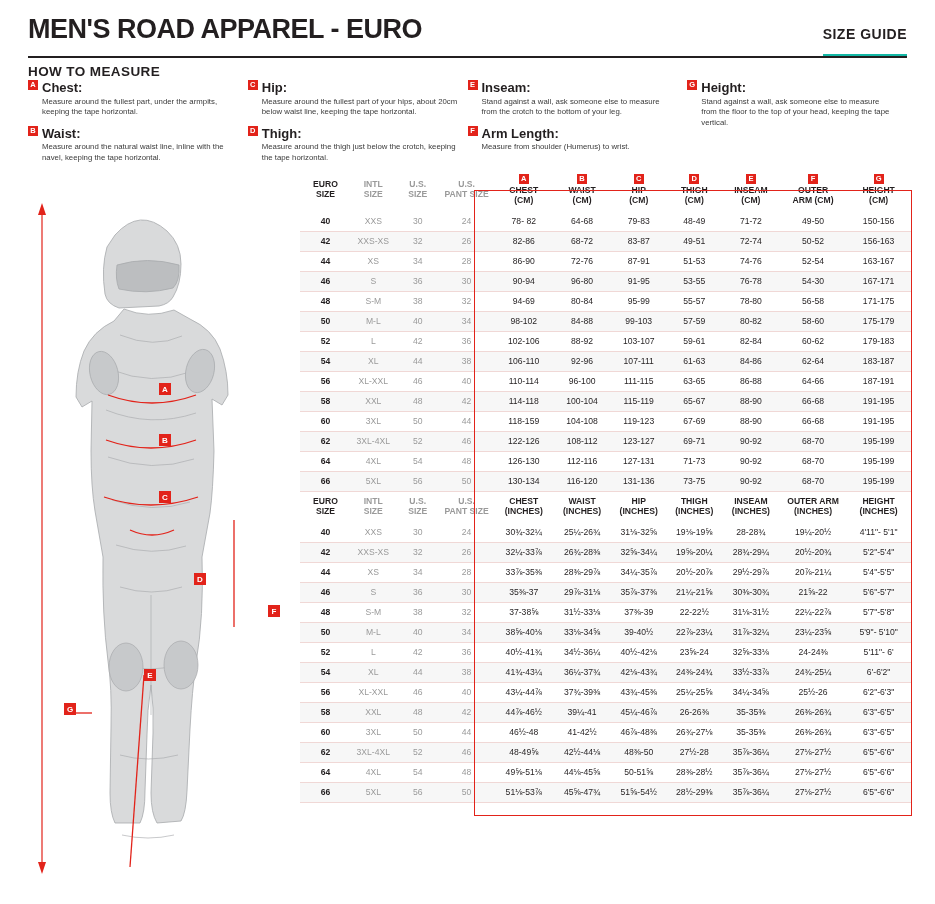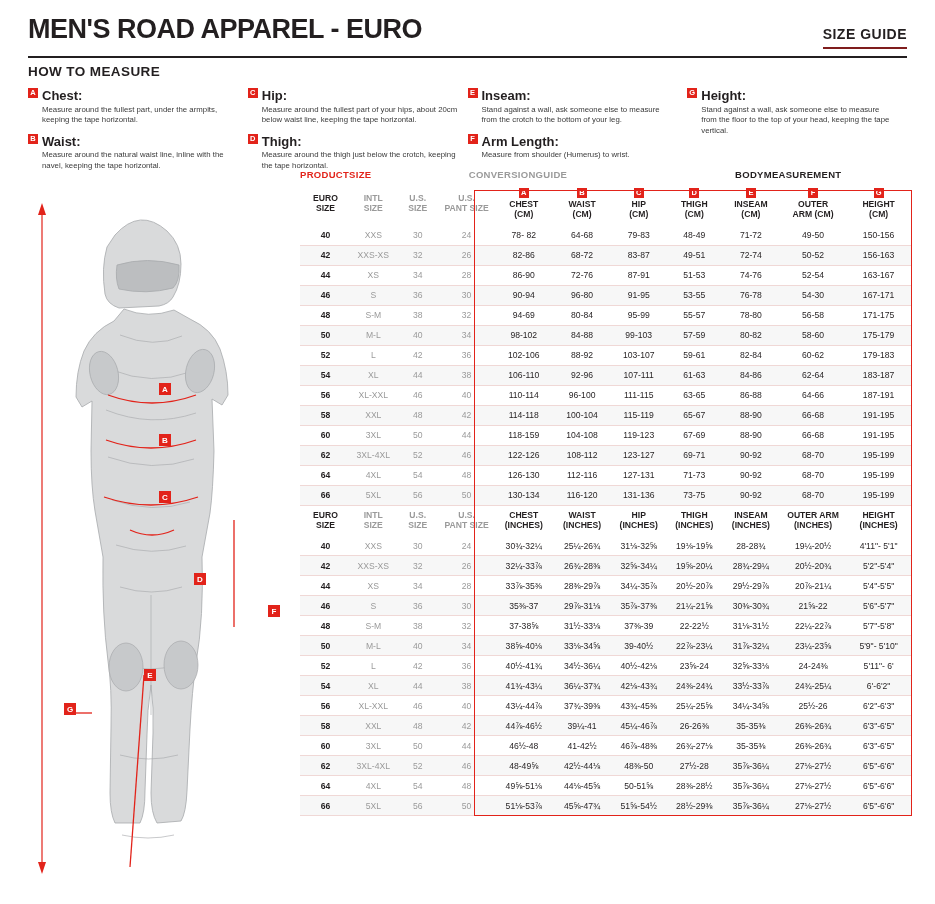--- a/index.html
+++ b/index.html
@@ -17,33 +17,33 @@
   }
   #title{
     position:absolute;left:28px;top:14px;
     font-size:27px;font-weight:bold;letter-spacing:-0.5px;
     color:#231f20;
   }
   #size-guide{
     position:absolute;right:28px;top:26px;
     font-size:14px;font-weight:bold;letter-spacing:0.5px;
     color:#231f20;
-    padding-bottom:5px;
-    border-bottom:2px solid #7f1d1d;
+    padding-bottom:12px;
+    border-bottom:2px solid #14b8a6;
   }
   #header-rule{
     position:absolute;left:28px;top:56px;width:879px;height:2px;background:#231f20;
   }
 
   
   #howto{
     position:absolute;left:28px;top:64px;width:879px;
   }
   #howto-title{
-    font-size:13.5px;font-weight:bold;letter-spacing:0.4px;margin-bottom:8px;
+    font-size:13.5px;font-weight:bold;letter-spacing:0.4px;
   }
   .hm-cols{display:flex;gap:0;}
   .hm-col{width:212px;padding-right:10px;}
   .hm-item{display:flex;margin-bottom:7px;}
   .hm-badge{
     width:10px;height:10px;min-width:10px;background:#e2231a;color:#fff;
     font-size:7.5px;font-weight:bold;line-height:10px;text-align:center;
     margin-right:4px;margin-top:1px;
   }
   .hm-text{font-size:7.8px;line-height:1.35;color:#3a3a3a;}
@@ -220,29 +220,20 @@
     <rect x="248" y="410" width="12" height="12" fill="#e2231a"></rect>
         <text x="254" y="419" fill="#fff">F</text>
     <rect x="44" y="508" width="12" height="12" fill="#e2231a"></rect>
         <text x="50" y="517" fill="#fff">G</text>
   </g>
 </svg>
 </div>
 
 <div id="table-wrap">
 
-  <table>
-    <tbody>
-        <tr>
-      <td colspan="1" class="grp-head" style="width:46px;">PRODUCTSIZE</td>
-      <td colspan="3" class="grp-head gray" style="width:126px;">CONVERSIONGUIDE</td>
-      <td colspan="7" class="grp-head dark">BODYMEASUREMENT</td>
-    </tr>
-  </tbody>
-    </table>
 
   <table style="margin-top:2px;">
     <colgroup>
       <col style="width:46px">
         <col style="width:40px">
         <col style="width:40px">
         <col style="width:48px">
       <col style="width:55px">
         <col style="width:50px">
         <col style="width:52px">

